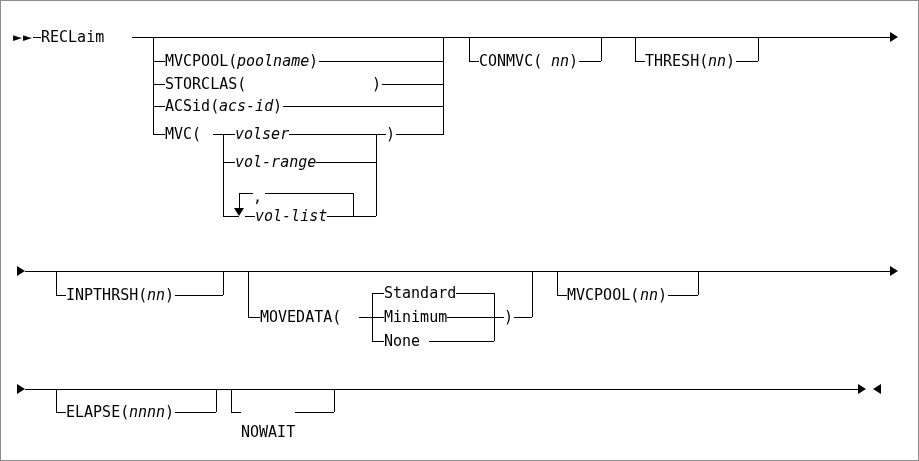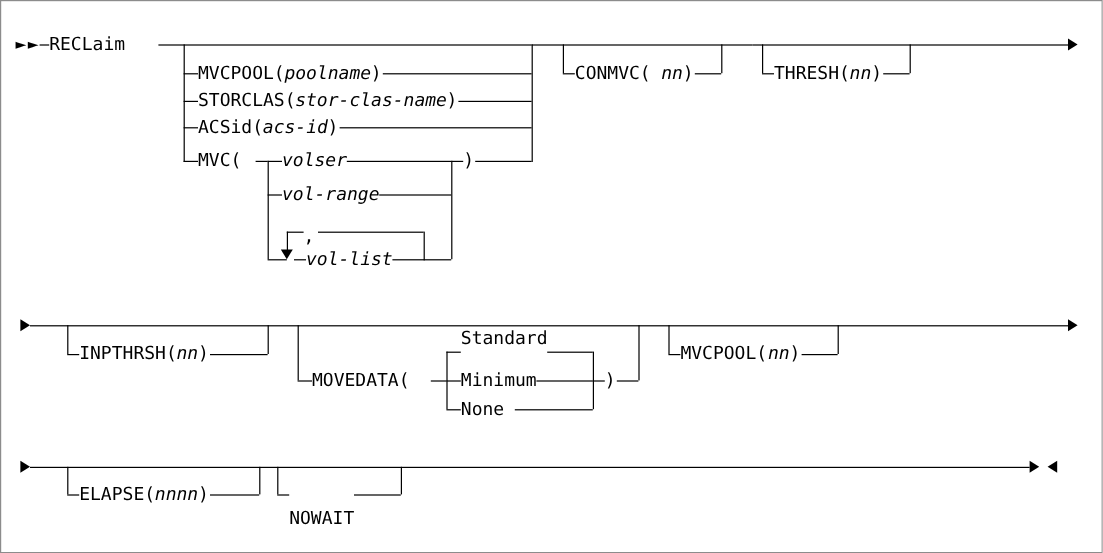--- a/index.html
+++ b/index.html
@@ -76,21 +76,20 @@
   <div class="v" style="left:442px; top:36px; height:98px;"></div>
 
   <div class="h" style="left:152px; top:60px; width:12px;"></div>
   <span class="tok kw" style="left:164px; top:60px;">MVCPOOL(</span>
   <span class="tok var" style="left:236px; top:60px;">poolname</span>
   <span class="tok kw" style="left:308px; top:60px;">)</span>
   <div class="h" style="left:318px; top:60px; width:124px;"></div>
 
   <div class="h" style="left:152px; top:83px; width:12px;"></div>
   <span class="tok kw" style="left:164px; top:83px;">STORCLAS(</span>
-  <span class="tok var" style="left:245px; top:83px;">stor-clas-name</span>
   <span class="tok kw" style="left:371px; top:83px;">)</span>
   <div class="h" style="left:381px; top:83px; width:61px;"></div>
 
   <div class="h" style="left:152px; top:105px; width:12px;"></div>
   <span class="tok kw" style="left:164px; top:105px;">ACSid(</span>
   <span class="tok var" style="left:218px; top:105px;">acs-id</span>
   <span class="tok kw" style="left:272px; top:105px;">)</span>
   <div class="h" style="left:282px; top:105px; width:160px;"></div>
 
   <div class="h" style="left:152px; top:133px; width:12px;"></div>
@@ -157,21 +156,21 @@
 
   <div class="v" style="left:247px; top:270px; height:46px;"></div>
   <div class="h" style="left:247px; top:316px; width:12px;"></div>
   <span class="tok kw" style="left:259px; top:316px;">MOVEDATA(</span>
   <div class="h" style="left:358px; top:316px; width:13px;"></div>
 
   <div class="v" style="left:371px; top:292px; height:48px;"></div>
   <div class="v" style="left:493px; top:292px; height:48px;"></div>
 
   <div class="h" style="left:371px; top:292px; width:12px;"></div>
-  <span class="tok kw" style="left:383px; top:281px;">Standard</span>
+  <span class="tok kw" style="left:383px; top:292px;">Standard</span>
   <div class="h" style="left:455px; top:292px; width:38px;"></div>
 
   <div class="h" style="left:371px; top:316px; width:12px;"></div>
   <span class="tok kw" style="left:383px; top:316px;text-align:center;">Minimum</span>
   <div class="h" style="left:446px; top:316px; width:47px;"></div>
 
   <div class="h" style="left:371px; top:340px; width:12px;"></div>
   <span class="tok kw" style="left:383px; top:340px;">None</span>
   <div class="h" style="left:428px; top:340px; width:65px;"></div>
 

